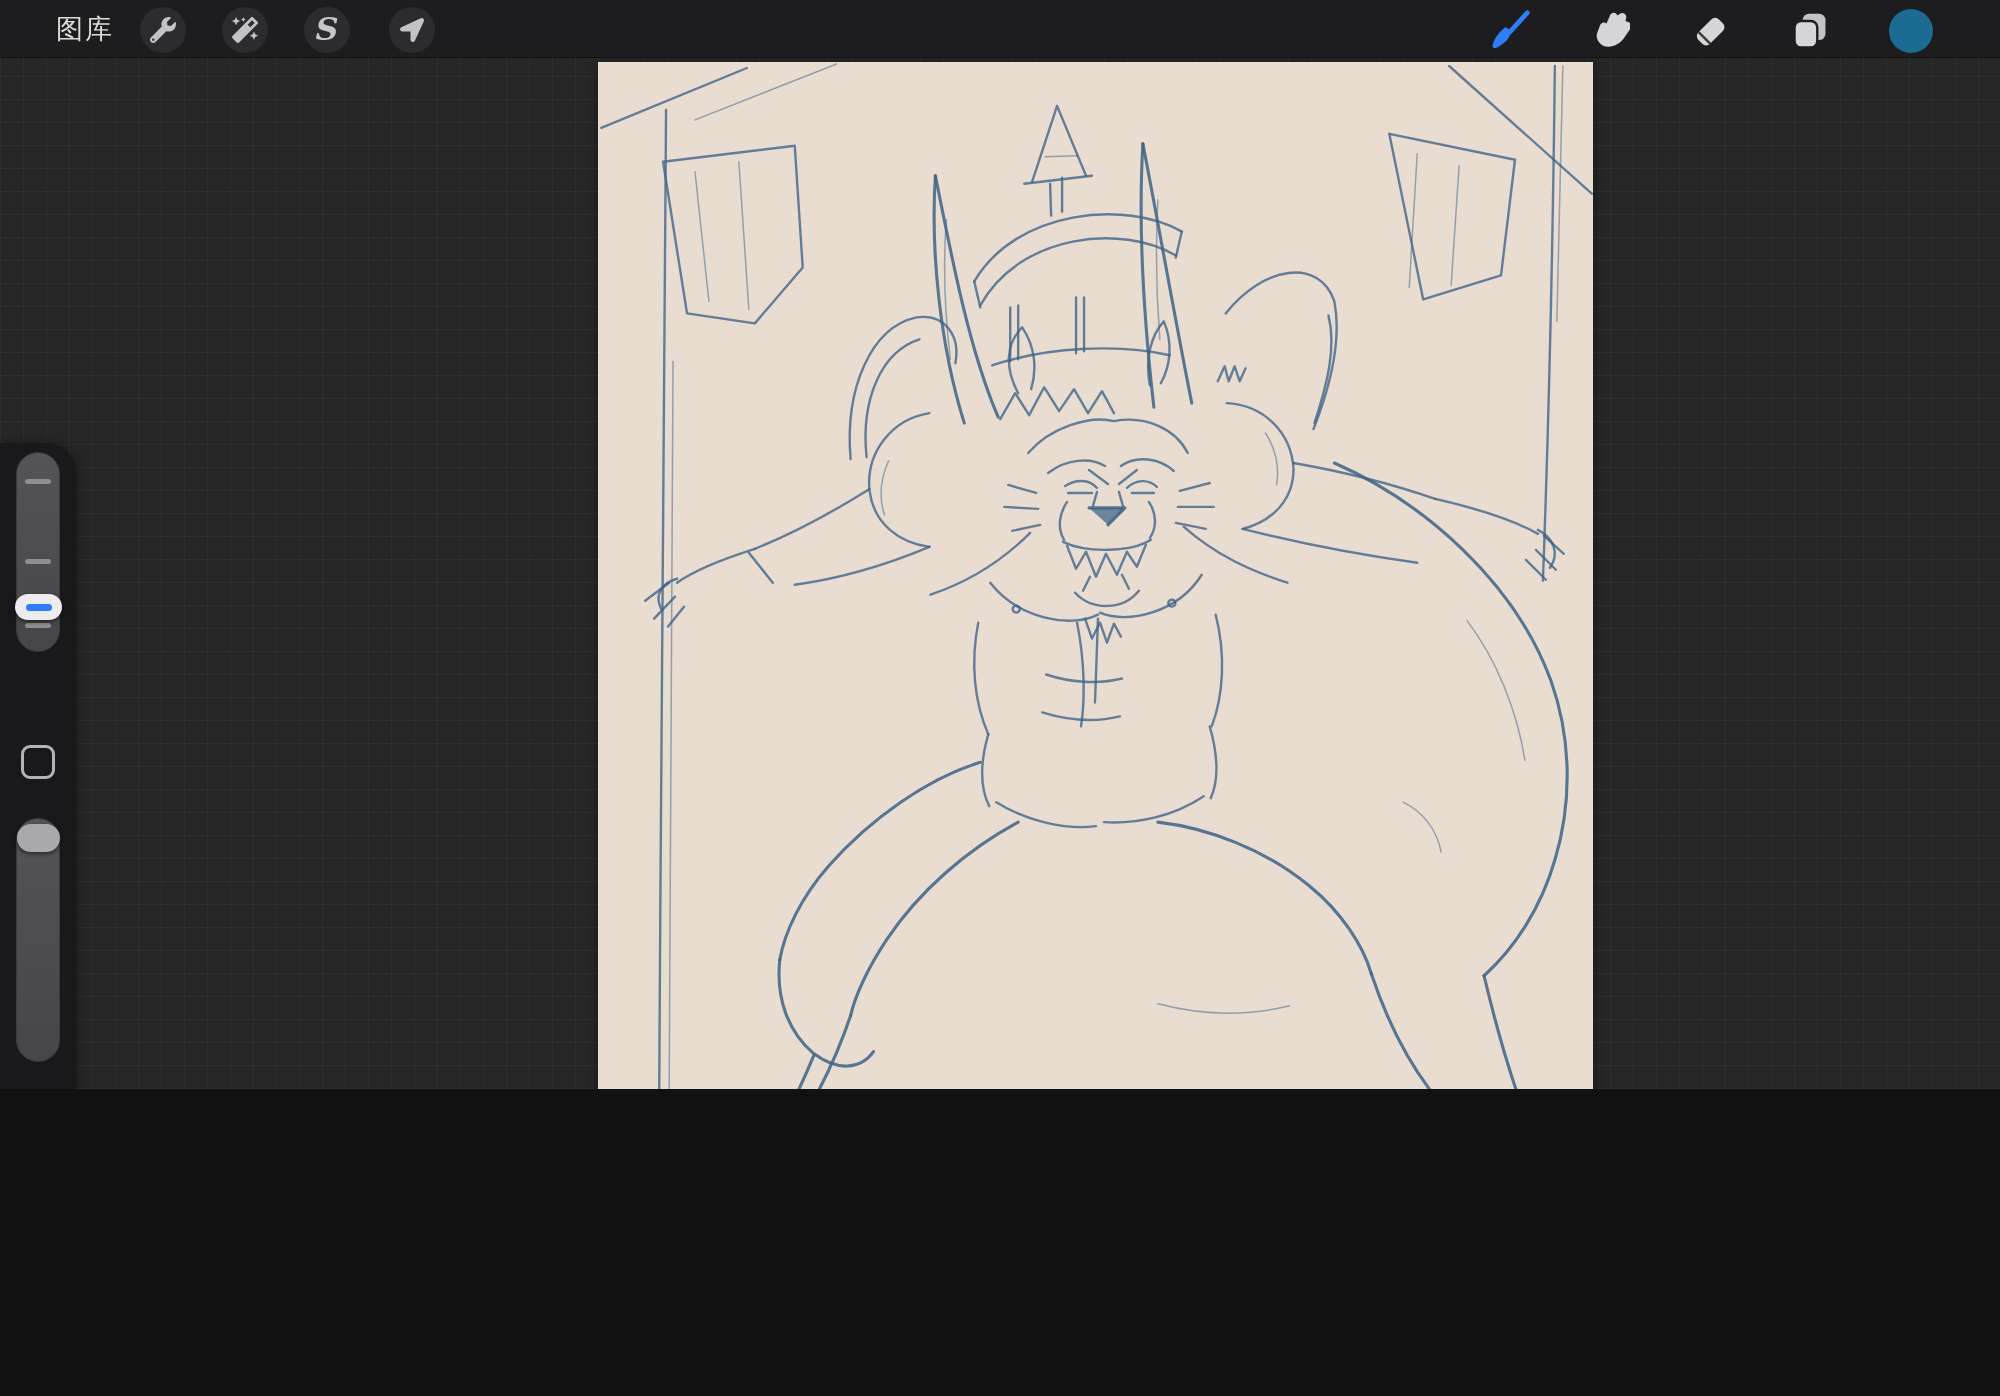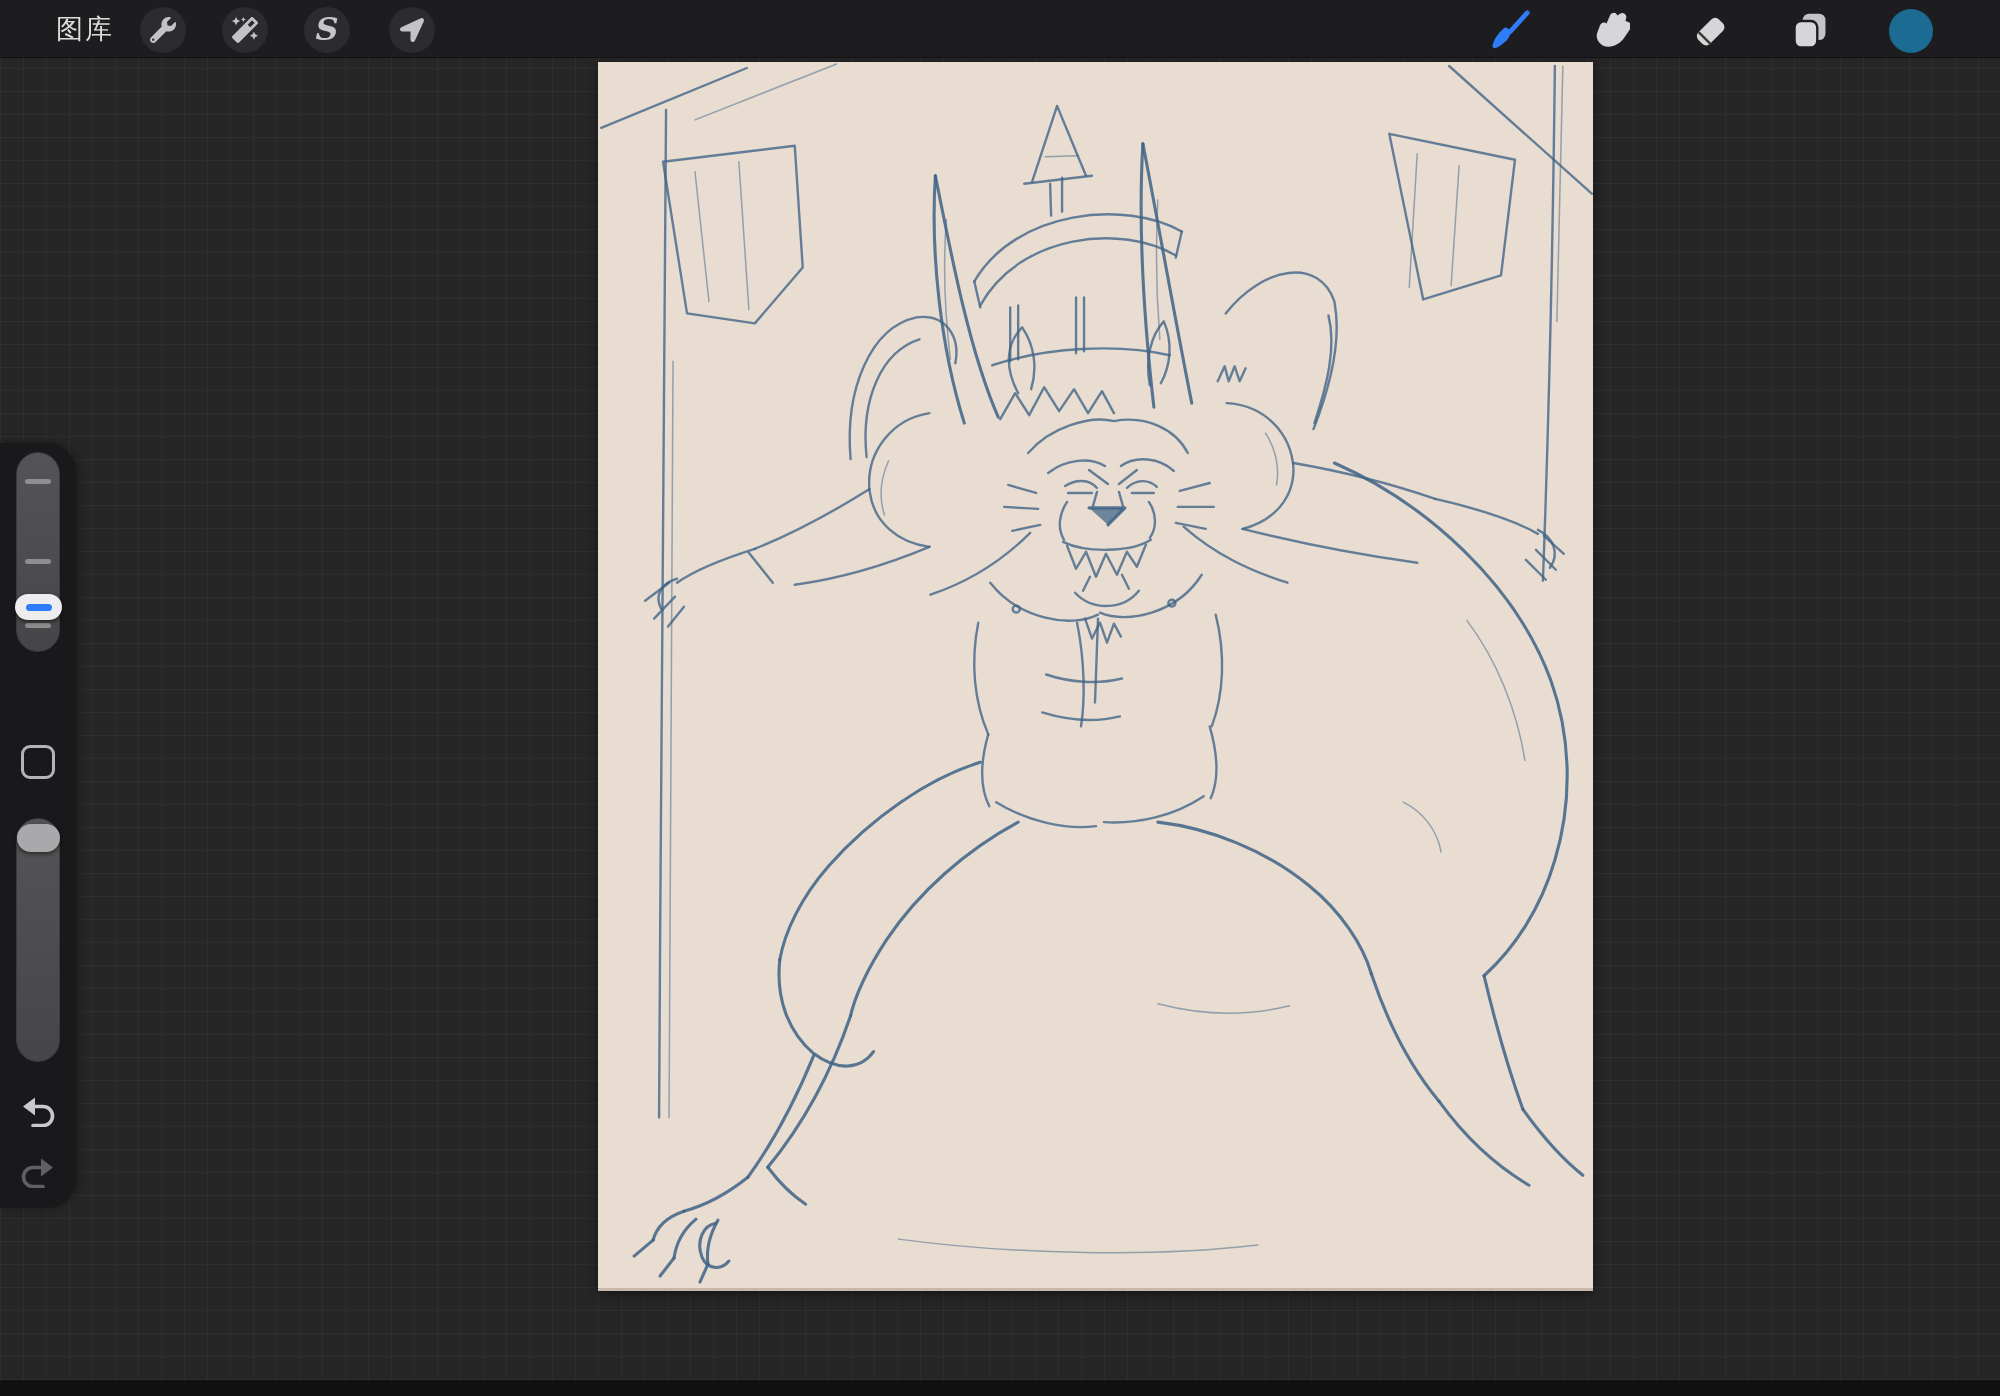--- a/index.html
+++ b/index.html
@@ -1,18 +1,18 @@
 <!DOCTYPE html>
 <html style="--bg: #262626; --grid-line: rgba(255,255,255,0.035); --bar-bg: #1d1d1f; --circle-bg: #2c2c2e; --icon-gray: #c3c3c5; --icon-bright: #d6d6d8; --accent-blue: #2e7cf7; --swatch-teal: #1b6b93; --sidebar-bg: #19191b; --track-gray: #4b4b4d; --canvas-bg: #e9dcd1; --sketch-stroke: #3d6385;"><head>
 <meta charset="utf-8">
 <style>
   html,body{margin:0;padding:0;background:#111;}
   *{box-sizing:border-box;}
   .stage{
-    position:relative;width:2000px;height:1380px;overflow:hidden;
+    position:relative;width:2000px;height:1089px;overflow:hidden;
     background-color:var(--bg,#262626);
     background-image:
       repeating-linear-gradient(0deg,var(--grid-line,rgba(255,255,255,0.035)) 0 1px,transparent 1px 23px),
       repeating-linear-gradient(90deg,var(--grid-line,rgba(255,255,255,0.035)) 0 1px,transparent 1px 23px);
     font-family:"Liberation Sans","DejaVu Sans",sans-serif;
   }
 
   
   .topbar{
     position:absolute;left:0;top:0;width:2000px;height:58px;

